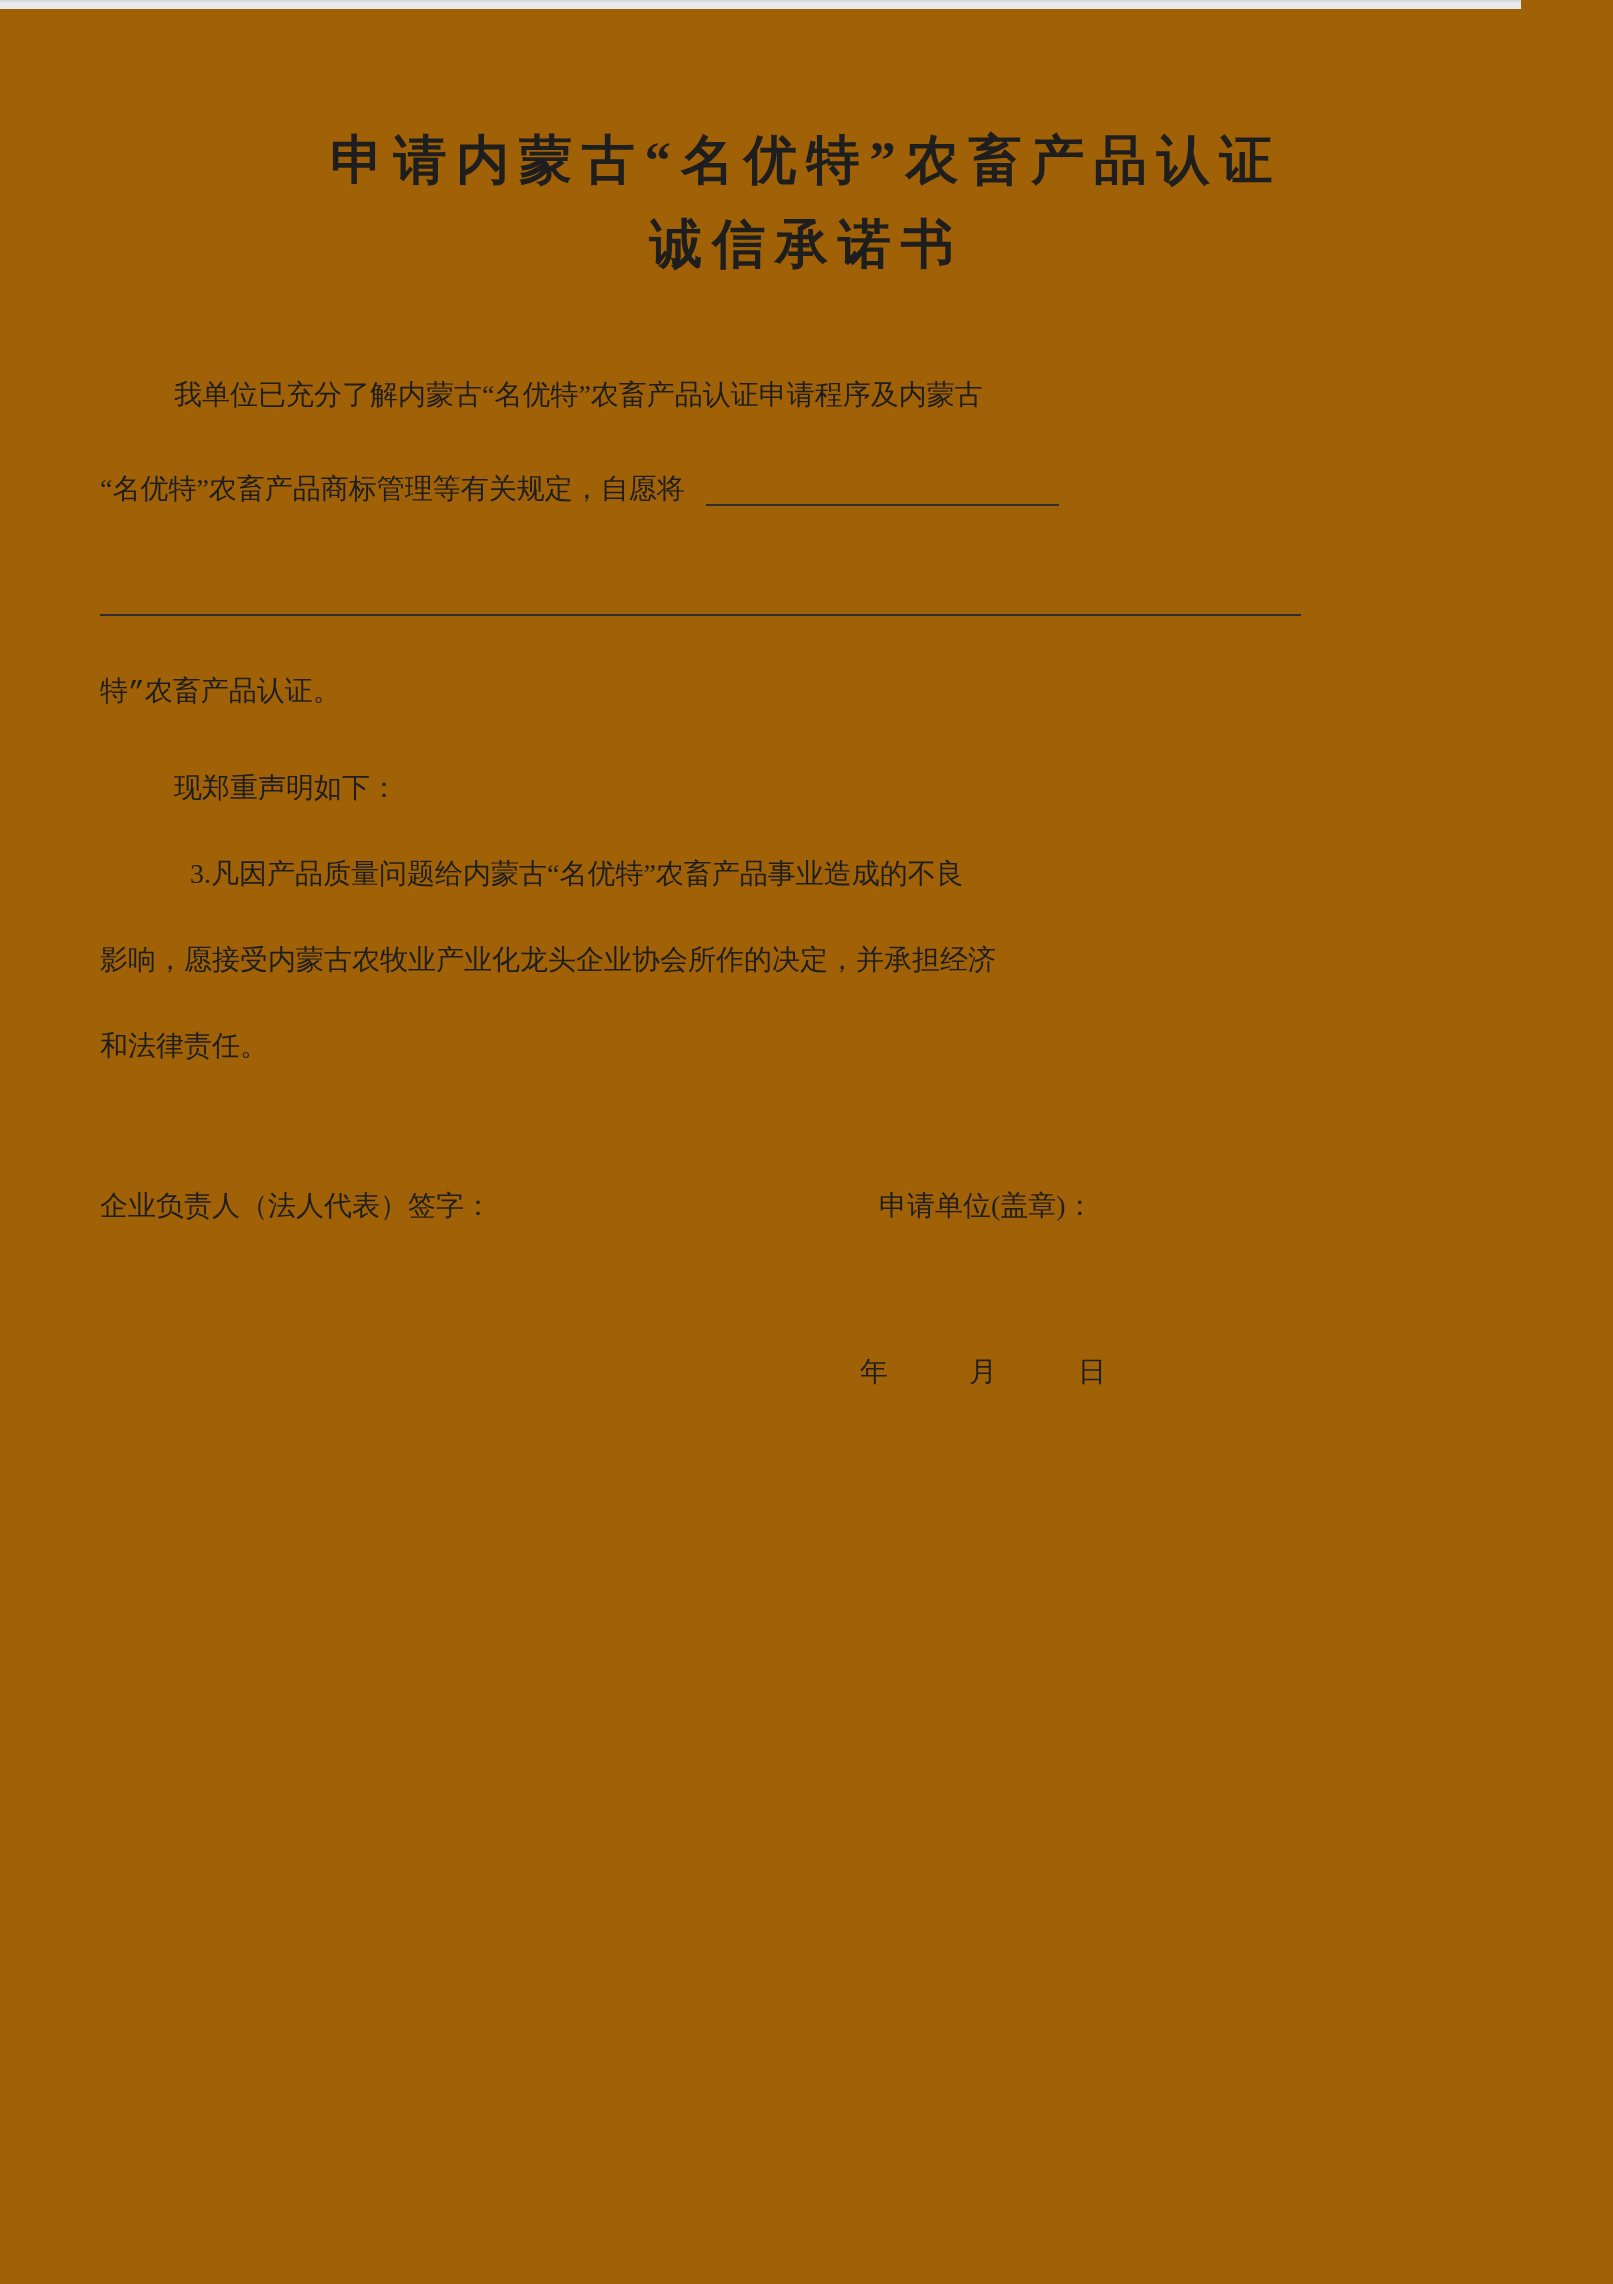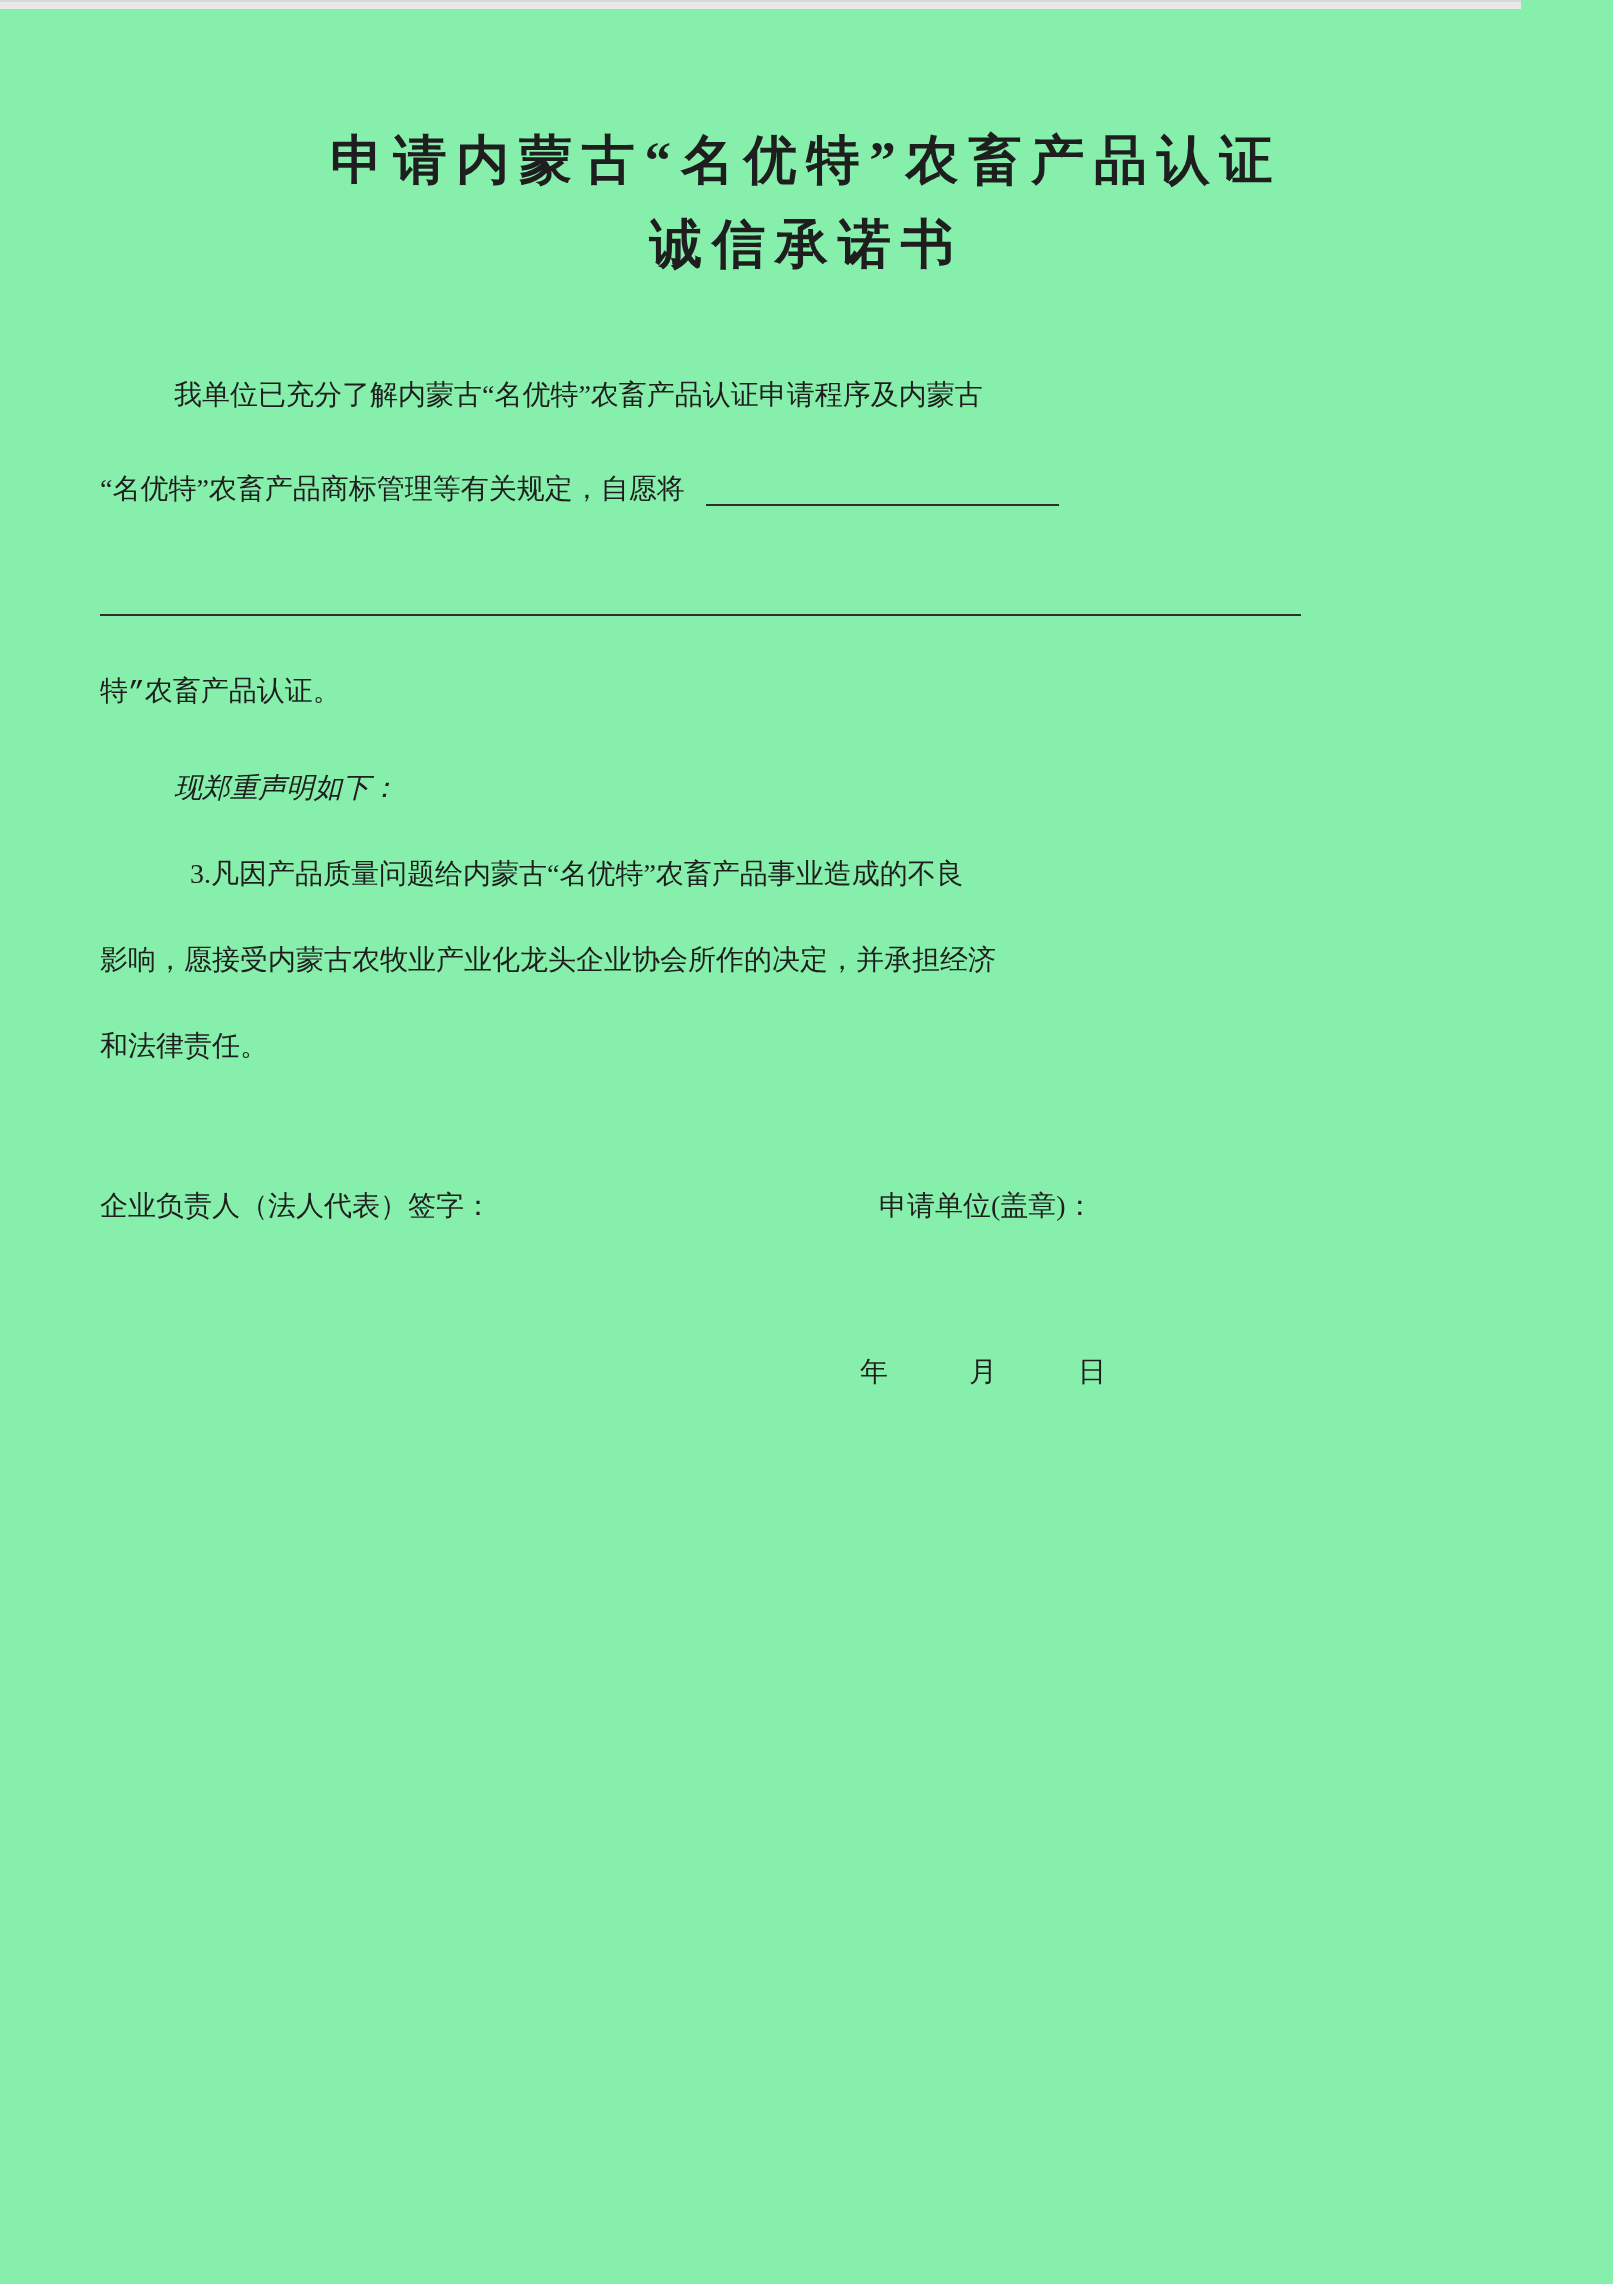--- a/index.html
+++ b/index.html
@@ -4,21 +4,21 @@
 <style>
   html, body {
     margin: 0;
     padding: 0;
     background: #ffffff;
   }
   .page {
     position: relative;
     width: 1613px;
     height: 2285px;
-    background: #86efac;
+    background: #a16207;
     overflow: hidden;
     font-family: "Liberation Serif", "DejaVu Serif", serif;
     color: #1e1e1e;
   }
   
   .scan-band {
     position: absolute;
     top: 0; left: 0;
     width: 1521px;
     height: 6.9px;
@@ -46,21 +46,21 @@
   }
   .line-sm {
     line-height: 86px;
     white-space: nowrap;
   }
   .indent   { padding-left: 74px; }
   .indent-3 { padding-left: 90px; }
   .intro-l1 { margin-top: 62px; }
   .l4 { margin-top: 27.4px; }
   .l5 { margin-top: 15.7px; font-family: Liberation Mono, monospace; }
-  .heading-line { margin-top: 4.9px; font-style: italic; }
+  .heading-line { margin-top: 4.9px; }
   
   .blank {
     display: inline-block;
     border-bottom: 2.9px solid #2e2e2e;
     height: 1em;
     vertical-align: -7.8px;
   }
   .blank-inline-1 { width: 353px; margin-left: 21.6px; }
   .blank-inline-2 { width: 444px; margin-right: 25.5px; }
   .blank-row {

